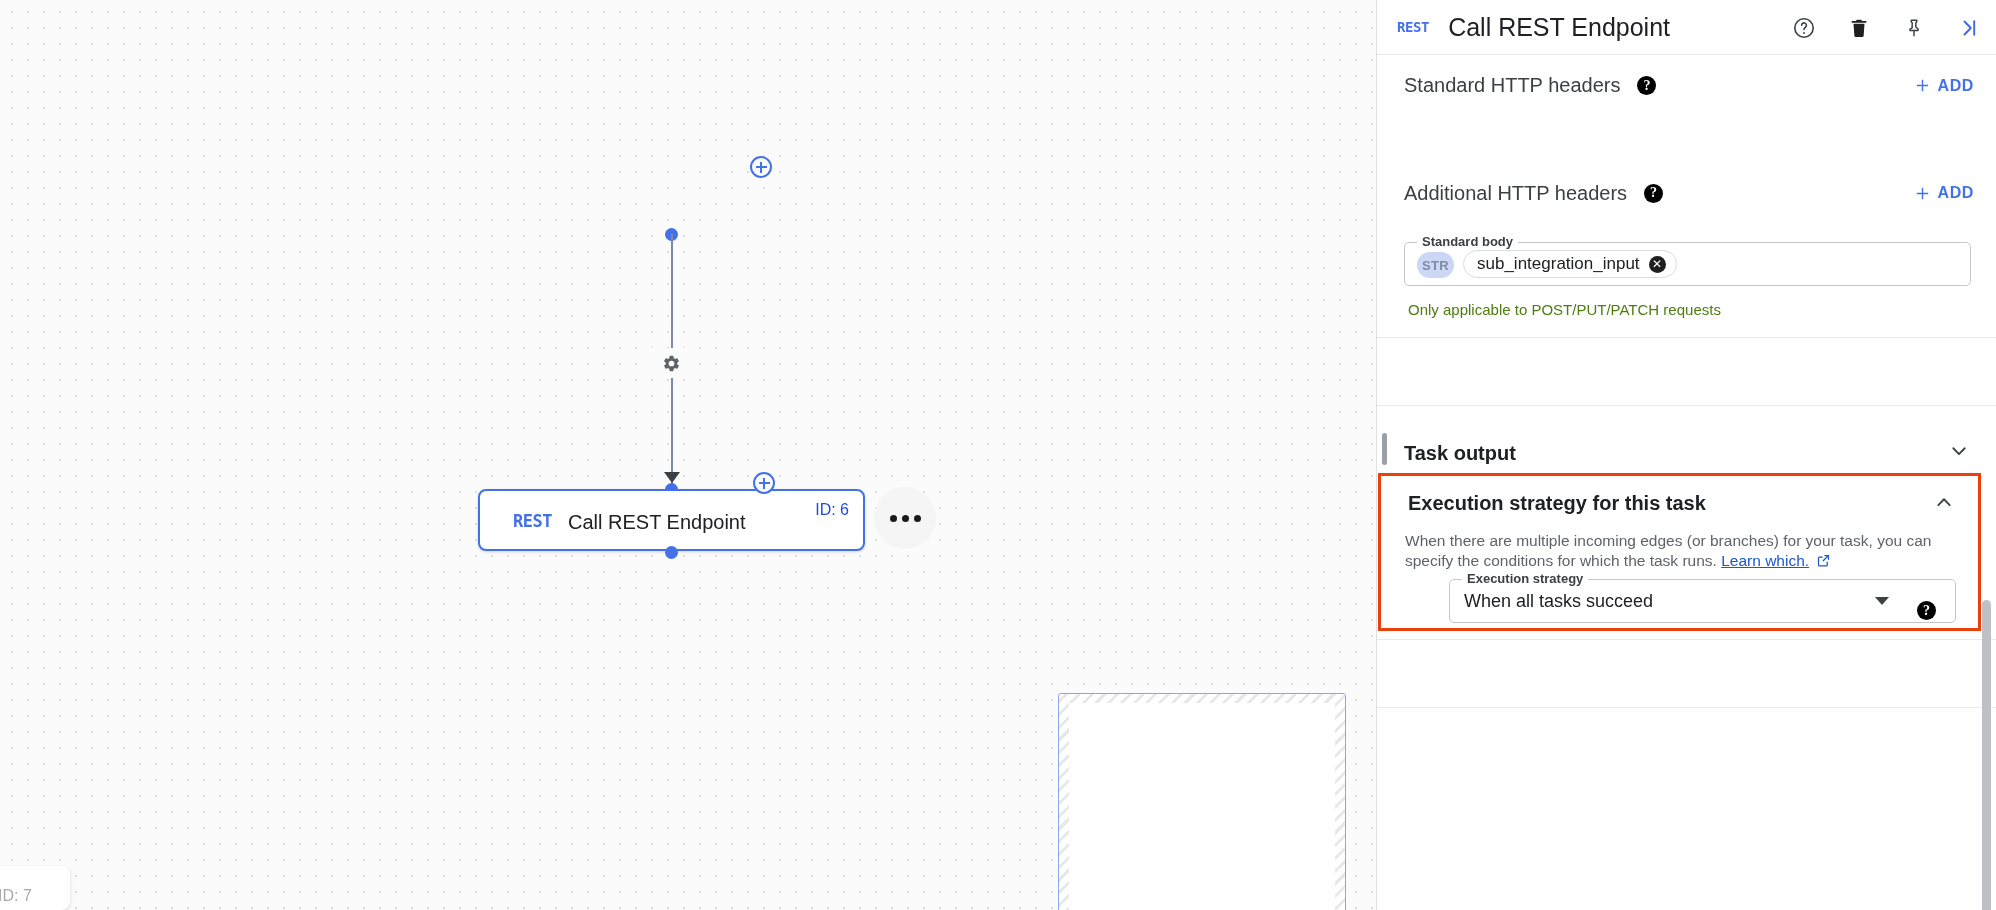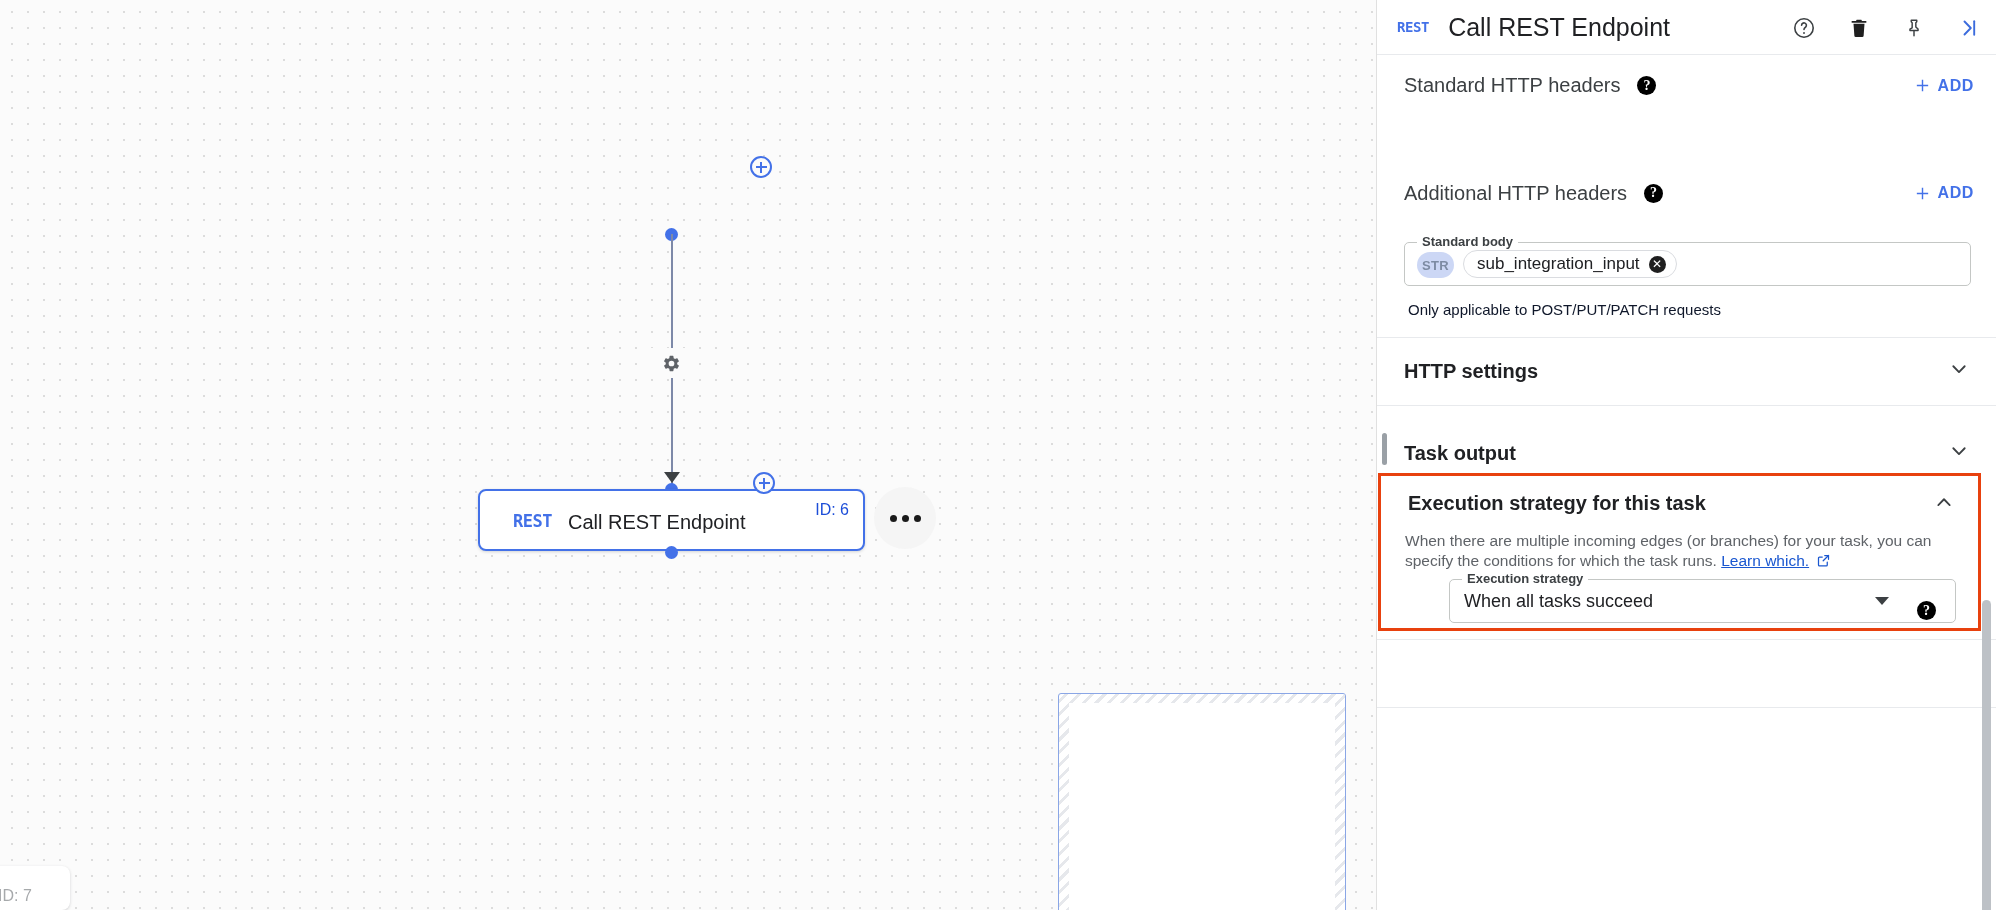--- a/index.html
+++ b/index.html
@@ -259,21 +259,21 @@
     font-size: 17px; color: #202124;
   }
   .chip-x {
     width: 17px; height: 17px; border-radius: 50%;
     background: #1f1f1f; color: #fff;
     font-size: 12px; line-height: 1;
     display: flex; align-items: center; justify-content: center;
     cursor: pointer;
     font-family: "DejaVu Sans", sans-serif;
   }
-  .helper-text { font-size: 15px; color: #0f172a; }
+  .helper-text { font-size: 15px; color: #4d7c0f; }
 
   .acc-row {
     position: relative;
     display: flex; align-items: center;
     padding: 0 27px;
     cursor: pointer;
   }
   .acc-title { font-size: 20px; font-weight: bold; color: #202124; }
   .chev {
     position: absolute; right: 26px; top: 50%;
@@ -440,28 +440,20 @@
           <span class="chip">
             <span>sub_integration_input</span>
             <span class="chip-x">✕</span>
           </span>
         </span>
       </div>
       <div class="helper-text" style="position:absolute; left:31px; top:246px;">Only applicable to POST/PUT/PATCH requests</div>
 
       <div class="divider" style="position:absolute; left:0; right:0; top:282px;"></div>
 
-      <div class="acc-row" style="position:absolute; left:0; right:0; top:282px; height:68px;">
-        <span class="acc-title">HTTP settings</span>
-        <span class="chev">
-          <svg width="22" height="22" viewBox="0 0 24 24" fill="none" stroke="#3c4043" stroke-width="2" stroke-linecap="round" stroke-linejoin="round">
-            <path d="M5.8 9l6.2 6.3L18.2 9"></path>
-          </svg>
-        </span>
-      </div>
 
       <div class="divider" style="position:absolute; left:0; right:0; top:350px;"></div>
 
       <div class="acc-row" style="position:absolute; left:0; right:0; top:370px; height:56px;">
         <span class="acc-title">Task output</span>
         <span class="chev">
           <svg width="22" height="22" viewBox="0 0 24 24" fill="none" stroke="#3c4043" stroke-width="2" stroke-linecap="round" stroke-linejoin="round">
             <path d="M5.8 9l6.2 6.3L18.2 9"></path>
           </svg>
         </span>

